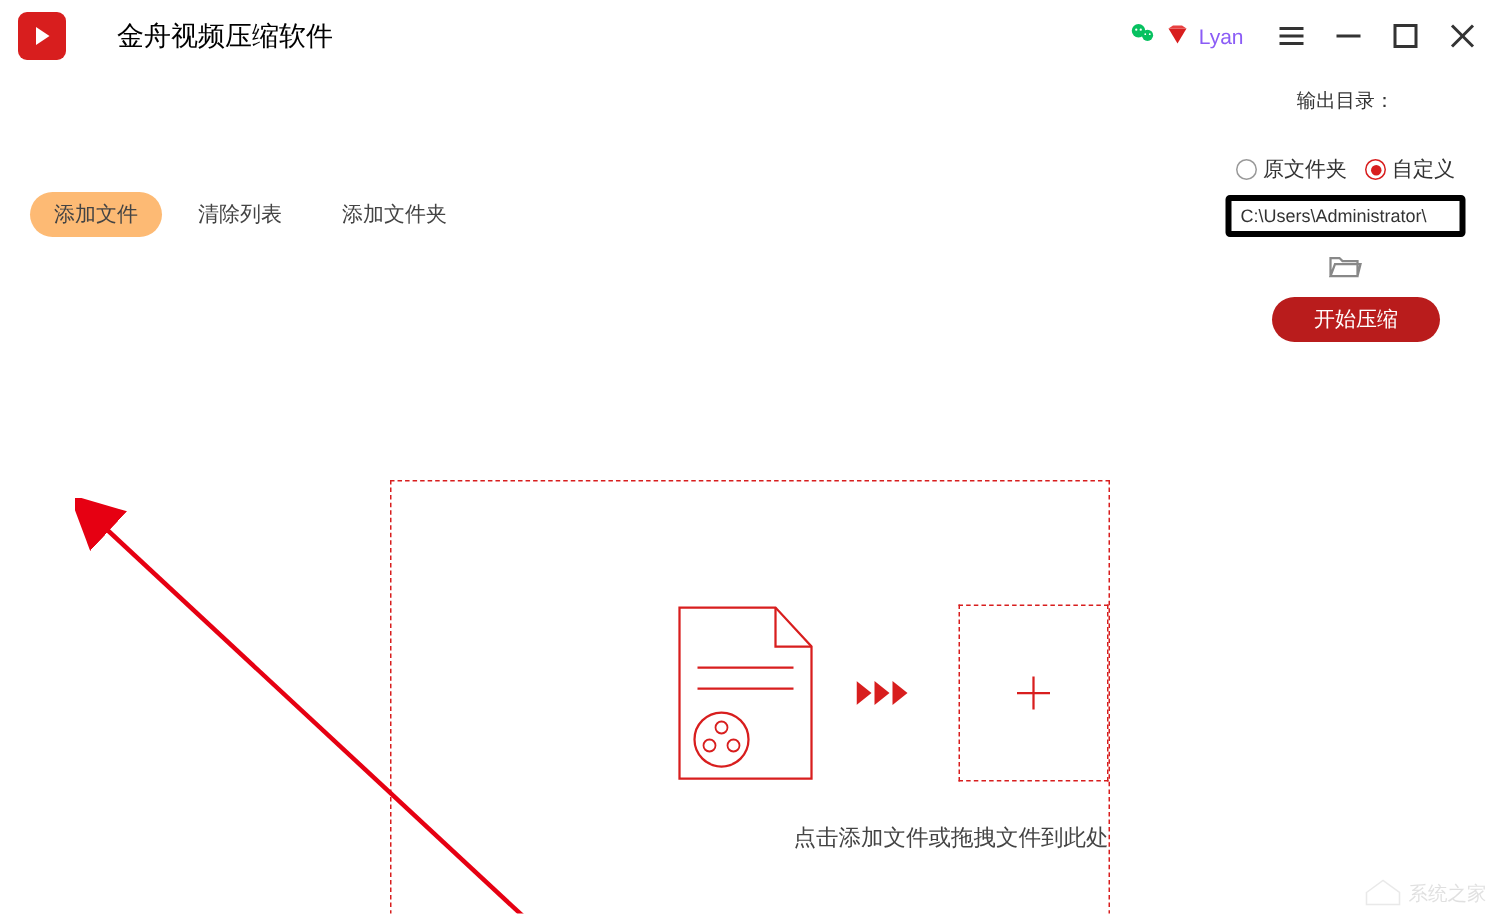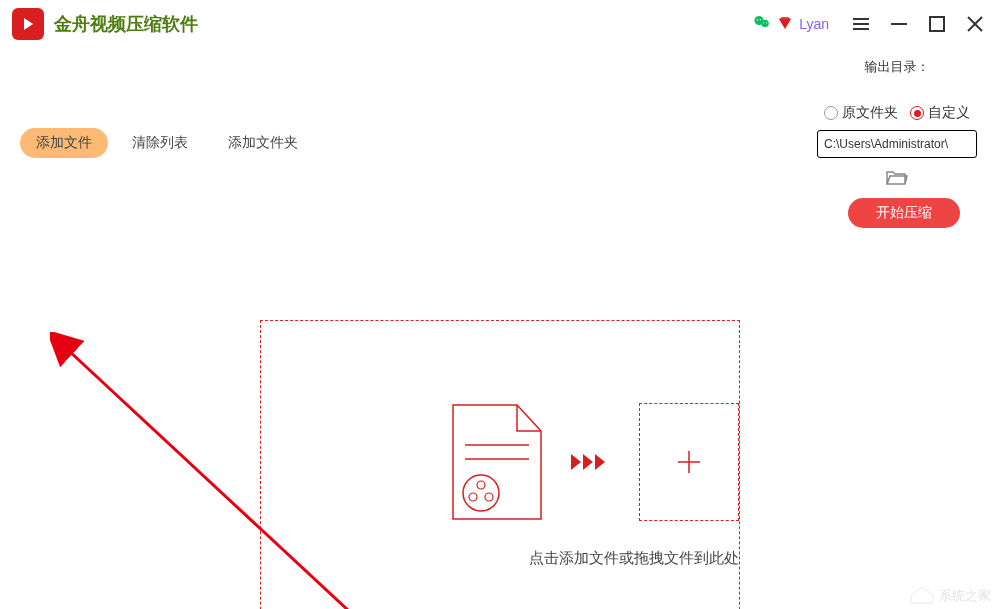--- a/index.html
+++ b/index.html
@@ -1,42 +1,42 @@
 <!DOCTYPE html>
 <html><head>
   <meta charset="utf-8">
   <style>
     * { margin: 0; padding: 0; box-sizing: border-box; }
     body { font-family: "Microsoft YaHei", sans-serif; background: #fff; width: 997px; height: 609px; overflow: hidden; position: relative; }
     
     .titlebar { display: flex; align-items: center; justify-content: space-between; padding: 8px 12px; height: 48px; }
     .titlebar-left { display: flex; align-items: center; gap: 10px; }
     .app-logo { width: 32px; height: 32px; background: #d81e1e; border-radius: 6px; display: flex; align-items: center; justify-content: center; }
-    .app-title { font-size: 18px; color: #4d7c0f; font-weight: 700; }
+    .app-title { font-size: 18px; color: #000000; font-weight: 400; margin-left: 24px; }
     .titlebar-right { display: flex; align-items: center; gap: 14px; }
     .user-info { display: flex; align-items: center; gap: 6px; font-size: 14px; color: #8b5cf6; }
     .wechat-icon { color: #07c160; font-size: 16px; }
     .vip-icon { color: #d81e1e; }
     .win-controls { display: flex; align-items: center; gap: 18px; margin-left: 8px; }
     .win-btn { width: 20px; height: 20px; display: flex; align-items: center; justify-content: center; cursor: pointer; }
     
     .toolbar { display: flex; align-items: center; padding: 10px 20px 14px 20px; gap: 8px; }
     .tool-btn { padding: 6px 16px; border-radius: 16px; font-size: 14px; color: #444; cursor: pointer; background: transparent; border: none; }
     .tool-btn.active { background: #fdba74; }
     
     .toolbar-right { margin-left: auto; display: flex; align-items: center; gap: 8px; flex-direction: column; }
     .output-label { font-size: 13px; color: #333; }
     .radio-group { display: flex; align-items: center; gap: 12px; }
     .radio-item { display: flex; align-items: center; gap: 4px; font-size: 14px; color: #333; cursor: pointer; margin-top: 20px; }
     .radio-circle { width: 14px; height: 14px; border: 1.5px solid #999; border-radius: 50%; display: flex; align-items: center; justify-content: center; }
     .radio-circle.checked { border-color: #d81e1e; }
     .radio-dot { width: 7px; height: 7px; background: #d81e1e; border-radius: 50%; }
-    .path-input { width: 160px; height: 28px; border: 1px solid #000000; border-radius: 3px; padding: 0 6px; font-size: 12px; color: #333; }
+    .path-input { width: 160px; height: 28px; border: 4px solid #000000; border-radius: 3px; padding: 0 6px; font-size: 12px; color: #333; }
     .folder-btn { width: 24px; height: 24px; cursor: pointer; display: flex; align-items: center; justify-content: center; }
-    .start-btn { background: #ef4444; color: #fff; border: none; border-radius: 16px; padding: 6px 28px; font-size: 14px; cursor: pointer; margin-left: 14px; }
+    .start-btn { background: #b91c1c; color: #fff; border: none; border-radius: 16px; padding: 6px 28px; font-size: 14px; cursor: pointer; margin-left: 14px; }
     
     .main-area { position: relative; height: calc(609px - 48px - 58px); }
     .dropzone { position: absolute; left: 260px; top: 78px; width: 480px; height: 330px; border: 1.5px dashed #d81e1e; background: #fff; display: flex; flex-direction: column; align-items: flex-end; justify-content: center; }
     .dropzone-graphics { display: flex; align-items: center; gap: 28px; margin-bottom: 28px; }
     .file-icon-box { width: 92px; height: 118px; position: relative; }
     .plus-box { width: 100px; height: 118px; border: 1.5px dashed #d81e1e; display: flex; align-items: center; justify-content: center; }
     .dropzone-text { font-size: 15px; color: #444; }
     .arrow-triple { display: flex; gap: -4px; }
     
     .annotation-arrow { position: absolute; left: 50px; top: 90px; pointer-events: none; }

